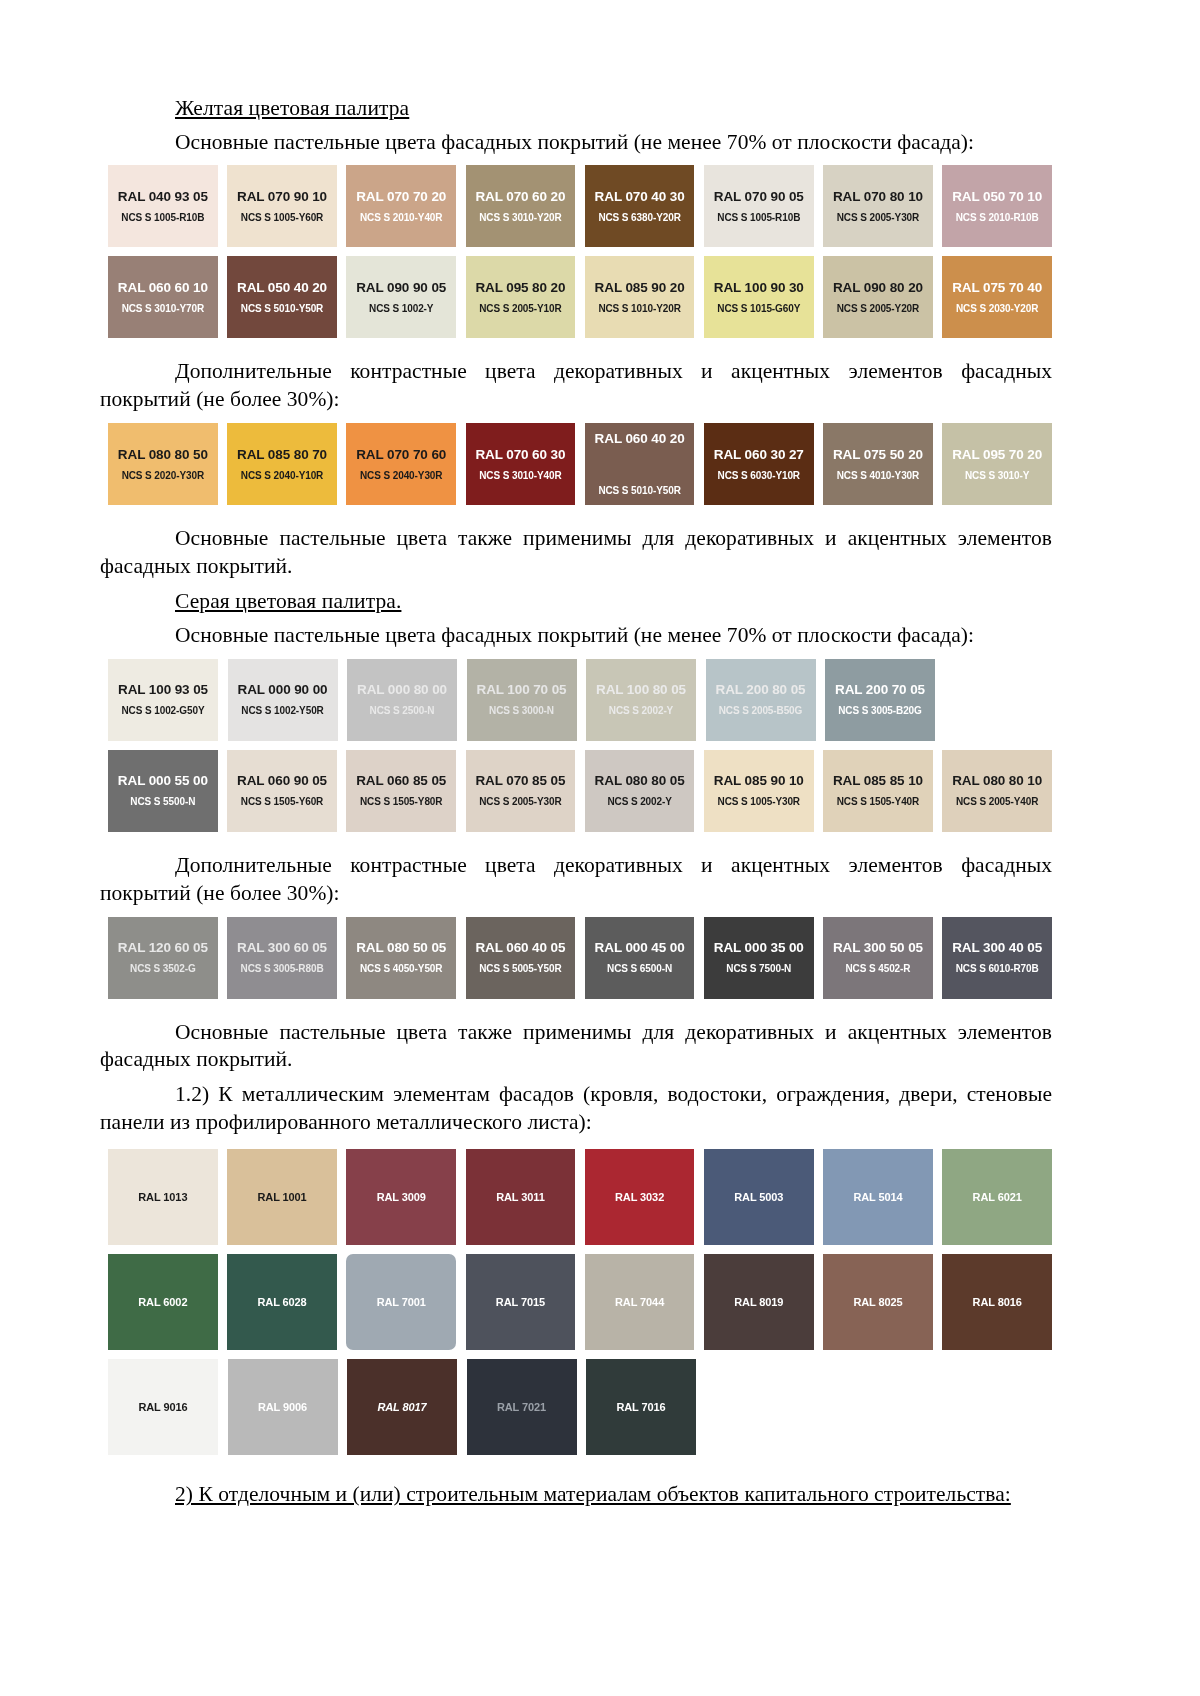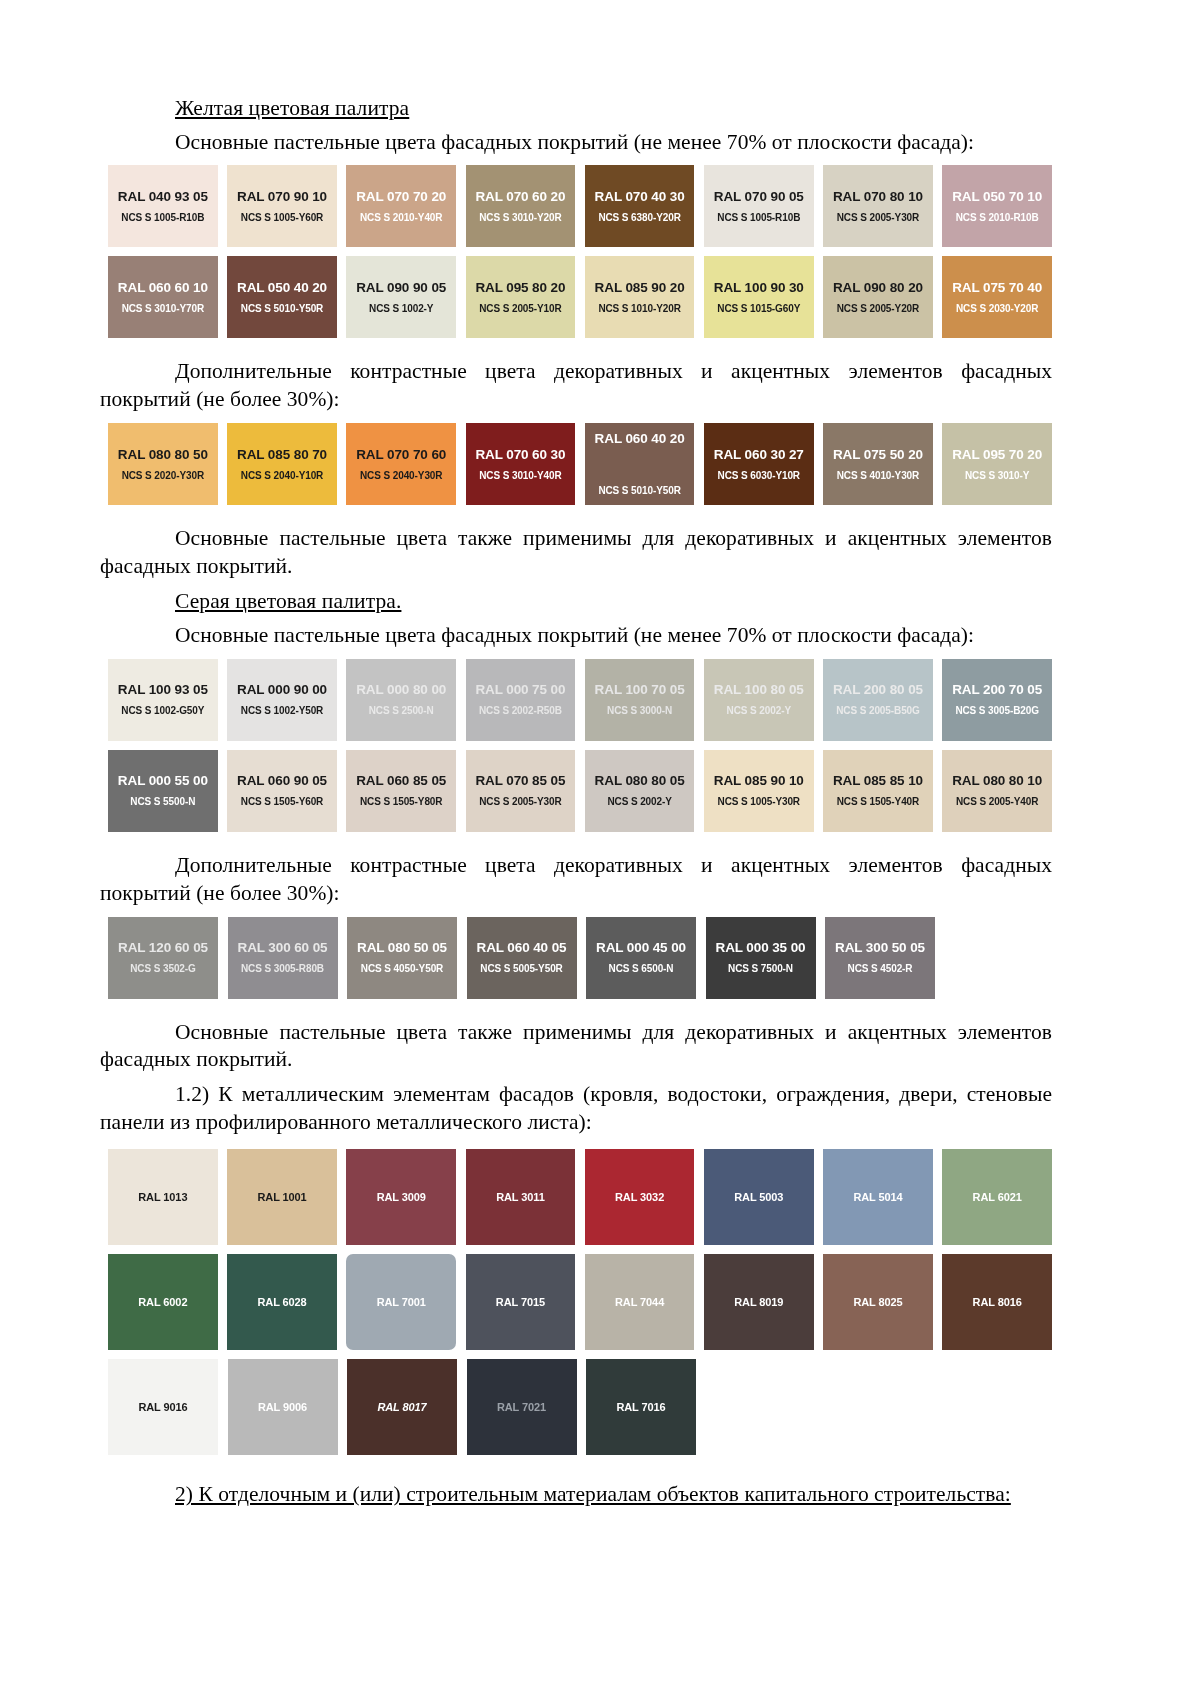--- a/index.html
+++ b/index.html
@@ -228,24 +228,20 @@
           <div class="ncs">NCS S 1002-G50Y</div>
         </div>
         <div class="swatch" style="background: rgb(228, 227, 226); color: rgb(26, 26, 26);">
           <div class="ral">RAL 000 90 00</div>
           <div class="ncs">NCS S 1002-Y50R</div>
         </div>
         <div class="swatch" style="background: rgb(195, 195, 195); color: rgb(233, 233, 233);">
           <div class="ral">RAL 000 80 00</div>
           <div class="ncs">NCS S 2500-N</div>
         </div>
-        <div class="swatch" style="background: rgb(184, 184, 186); color: rgb(230, 230, 230);">
-          <div class="ral">RAL 000 75 00</div>
-          <div class="ncs">NCS S 2002-R50B</div>
-        </div>
         <div class="swatch" style="background: rgb(179, 178, 166); color: rgb(230, 230, 230);">
           <div class="ral">RAL 100 70 05</div>
           <div class="ncs">NCS S 3000-N</div>
         </div>
         <div class="swatch" style="background: rgb(200, 198, 182); color: rgb(234, 234, 234);">
           <div class="ral">RAL 100 80 05</div>
           <div class="ncs">NCS S 2002-Y</div>
         </div>
         <div class="swatch" style="background: rgb(183, 196, 200); color: rgb(234, 234, 234);">
           <div class="ral">RAL 200 80 05</div>
@@ -319,20 +315,24 @@
           <div class="ncs">NCS S 6500-N</div>
         </div>
         <div class="swatch" style="background: rgb(60, 60, 60); color: rgb(255, 255, 255);">
           <div class="ral">RAL 000 35 00</div>
           <div class="ncs">NCS S 7500-N</div>
         </div>
         <div class="swatch" style="background: rgb(124, 118, 122); color: rgb(255, 255, 255);">
           <div class="ral">RAL 300 50 05</div>
           <div class="ncs">NCS S 4502-R</div>
         </div>
+        <div class="swatch" style="background: rgb(84, 85, 95); color: rgb(255, 255, 255);">
+          <div class="ral">RAL 300 40 05</div>
+          <div class="ncs">NCS S 6010-R70B</div>
+        </div>
       </div>
   </div>
 
   <div class="spacer-md"></div>
 
   <p class="para">Основные пастельные цвета также применимы для декоративных и акцентных элементов фасадных покрытий.</p>
 
   <p class="para">1.2) К металлическим элементам фасадов (кровля, водостоки, ограждения, двери, стеновые панели из профилированного металлического листа):</p>
 
   <div class="grid-block metal">

